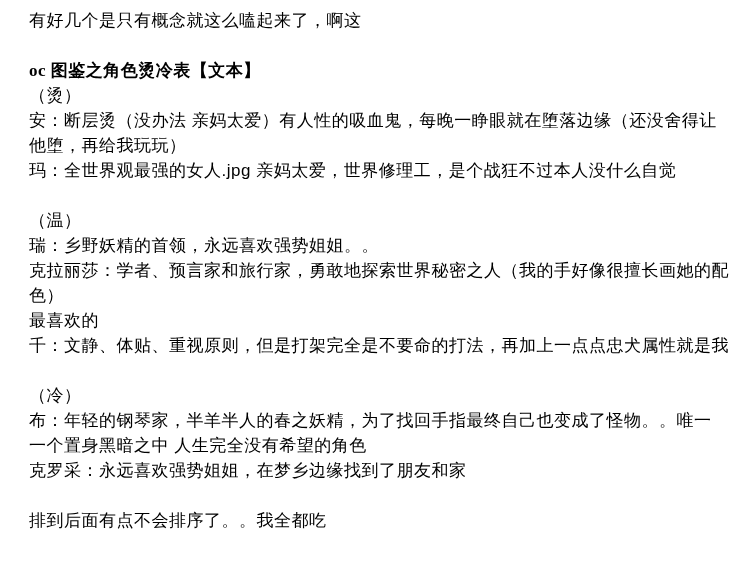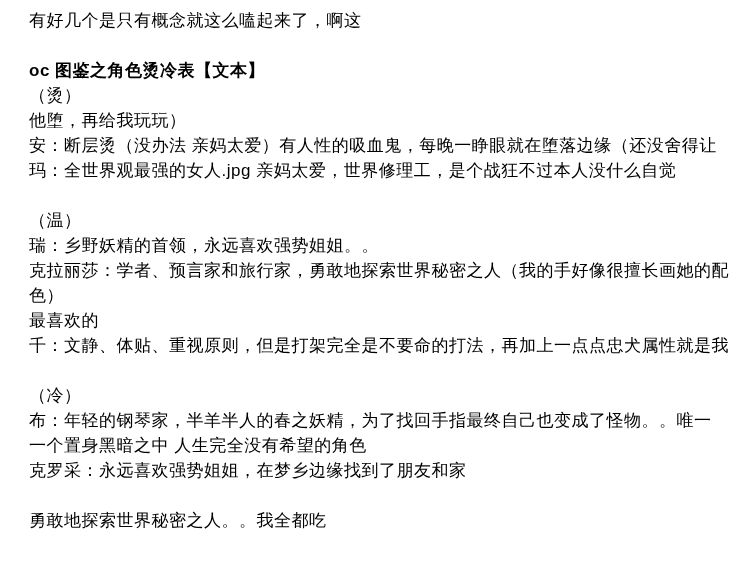--- a/index.html
+++ b/index.html
@@ -23,40 +23,41 @@
     letter-spacing: 0.5px;
   }
   .text-line {
     height: 25px;
     line-height: 25px;
     white-space: pre;
     overflow: visible;
   }
   .text-line.bold {
     font-weight: bold;
+    font-family: Liberation Serif, serif;
   }
 </style>
 </head>
 <body>
 
 <div class="doc-page">
   <div class="text-line">有好几个是只有概念就这么嗑起来了，啊这</div>
   <div class="text-line"></div>
   <div class="text-line bold">oc 图鉴之角色烫冷表【文本】</div>
   <div class="text-line">（烫）</div>
+  <div class="text-line">安：断层烫（没办法 亲妈太爱）有人性的吸血鬼，每晚一睁眼就在堕落边缘（还没舍得让</div>
   <div class="text-line">他堕，再给我玩玩）</div>
-  <div class="text-line">安：断层烫（没办法 亲妈太爱）有人性的吸血鬼，每晚一睁眼就在堕落边缘（还没舍得让</div>
   <div class="text-line">玛：全世界观最强的女人.jpg 亲妈太爱，世界修理工，是个战狂不过本人没什么自觉</div>
   <div class="text-line"></div>
   <div class="text-line">（温）</div>
   <div class="text-line">瑞：乡野妖精的首领，永远喜欢强势姐姐。。</div>
   <div class="text-line">克拉丽莎：学者、预言家和旅行家，勇敢地探索世界秘密之人（我的手好像很擅长画她的配</div>
   <div class="text-line">色）</div>
   <div class="text-line">最喜欢的</div>
   <div class="text-line">千：文静、体贴、重视原则，但是打架完全是不要命的打法，再加上一点点忠犬属性就是我</div>
   <div class="text-line"></div>
   <div class="text-line">（冷）</div>
   <div class="text-line">布：年轻的钢琴家，半羊半人的春之妖精，为了找回手指最终自己也变成了怪物。。唯一</div>
   <div class="text-line">一个置身黑暗之中 人生完全没有希望的角色</div>
   <div class="text-line">克罗采：永远喜欢强势姐姐，在梦乡边缘找到了朋友和家</div>
   <div class="text-line"></div>
-  <div class="text-line">勇敢地探索世界秘密之人。。我全都吃</div>
+  <div class="text-line">排到后面有点不会排序了。。我全都吃</div>
 </div>
 
 </body></html>

